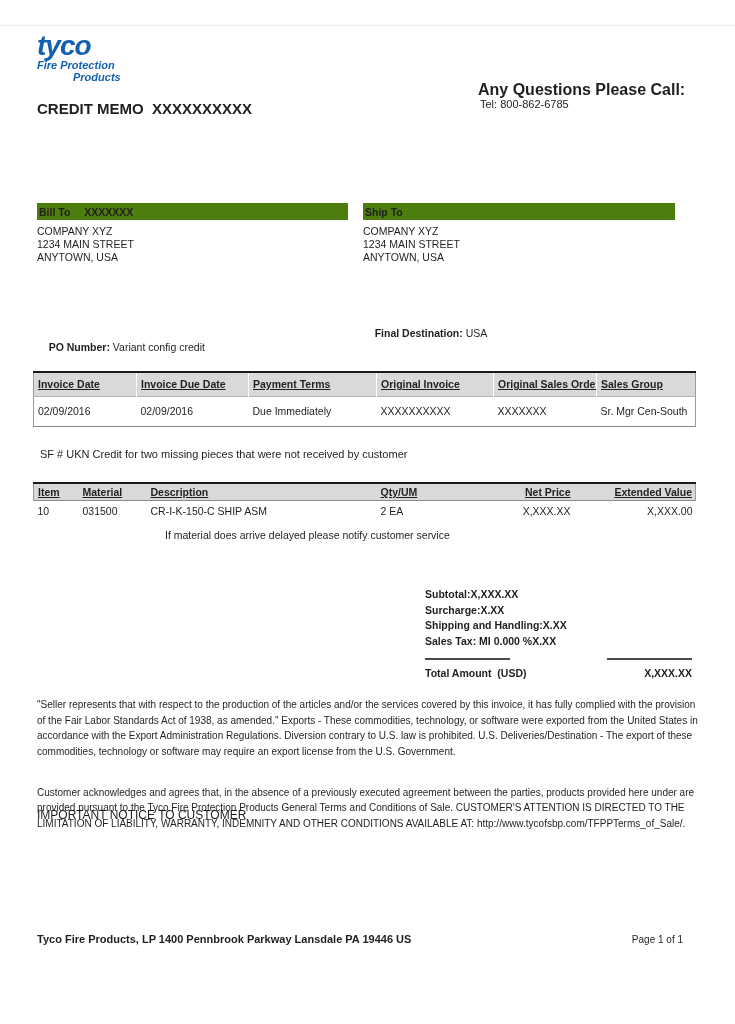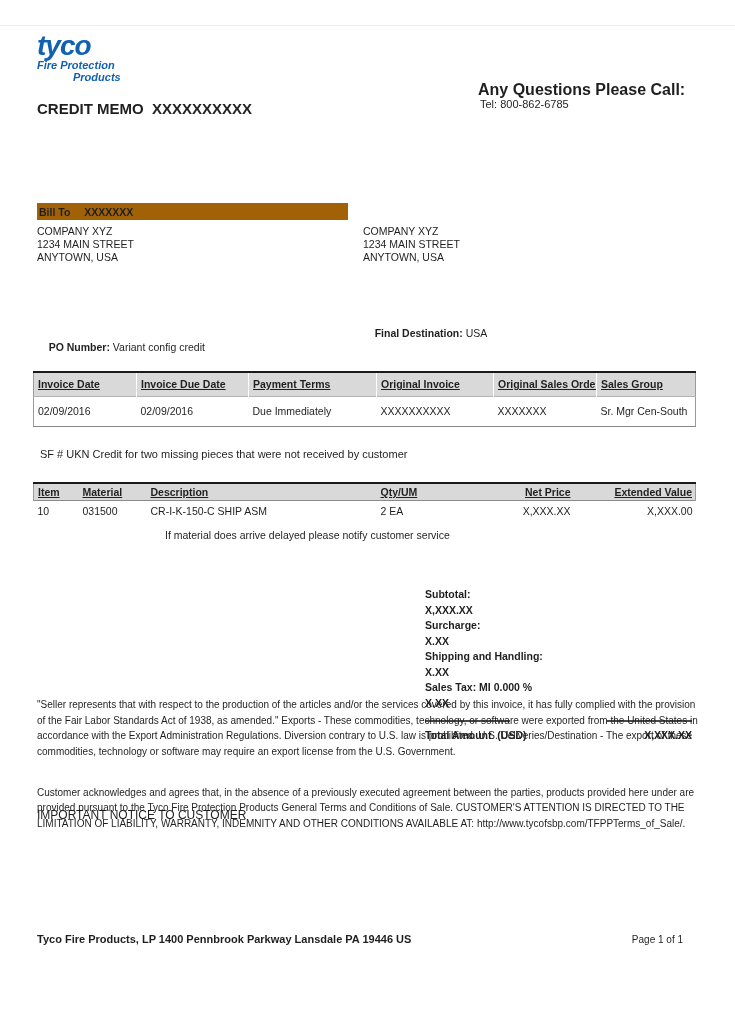--- a/index.html
+++ b/index.html
@@ -45,21 +45,21 @@
   .questions-phone { font-size: 11px; line-height: 14px; padding-left: 2px; }
 
   
   .memo-title {
     top: 100px; left: 37px;
     font-size: 15px; font-weight: bold; white-space: pre;
   }
 
   
   .addr-bar {
-    height: 17px; background: #a16207;
+    height: 17px; background: #4d7c0f;
     display: flex; align-items: center;
     font-size: 10.5px; font-weight: bold; padding-left: 2px;
   }
   .bar-billto { top: 203px; left: 37px; width: 311px; }
   .bar-shipto { top: 203px; left: 363px; width: 312px; }
   .addr-code { margin-left: 14px; }
   .addr-block { font-size: 10.5px; line-height: 13px; }
   .addr-bill { top: 225px; left: 37px; }
   .addr-ship { top: 225px; left: 363px; }
 
@@ -95,21 +95,21 @@
   .items-table td { padding-top: 4px; padding-bottom: 4px; }
   .col-right { text-align: right; }
 
   
   .item-note { top: 529px; left: 165px; font-size: 10.5px; }
 
   
   .totals { top: 587px; left: 425px; width: 267px; }
   .totals-row {
     display: flex; justify-content: flex-start;
-    font-size: 10.5px; font-weight: bold; line-height: 15.5px; flex-direction: column;
+    font-size: 10.5px; font-weight: bold; line-height: 15.5px;
   }
   .totals-rules {
     display: flex; justify-content: space-between;
     margin-top: 9px; margin-bottom: 5px;
   }
   .totals-rule { width: 85px; height: 2px; background: #4a4a4a; }
   .totals-total {
     display: flex; justify-content: space-between;
     font-size: 10.5px; font-weight: bold; line-height: 16px; white-space: pre;
   }
@@ -146,20 +146,23 @@
   <div class="abs addr-bar bar-billto">
     <span>Bill To</span>
     <span class="addr-code">XXXXXXX</span>
   </div>
   <div class="abs addr-block addr-bill">
     <div>COMPANY XYZ</div>
     <div>1234 MAIN STREET</div>
     <div>ANYTOWN, USA</div>
   </div>
 
+  <div class="abs addr-bar bar-shipto">
+    <span>Ship To</span>
+  </div>
   <div class="abs addr-block addr-ship">
     <div>COMPANY XYZ</div>
     <div>1234 MAIN STREET</div>
     <div>ANYTOWN, USA</div>
   </div>
 
   <div class="abs kv final-dest">
     <b>Final Destination: </b><span>USA</span>
   </div>
   <div class="abs kv po-number">

